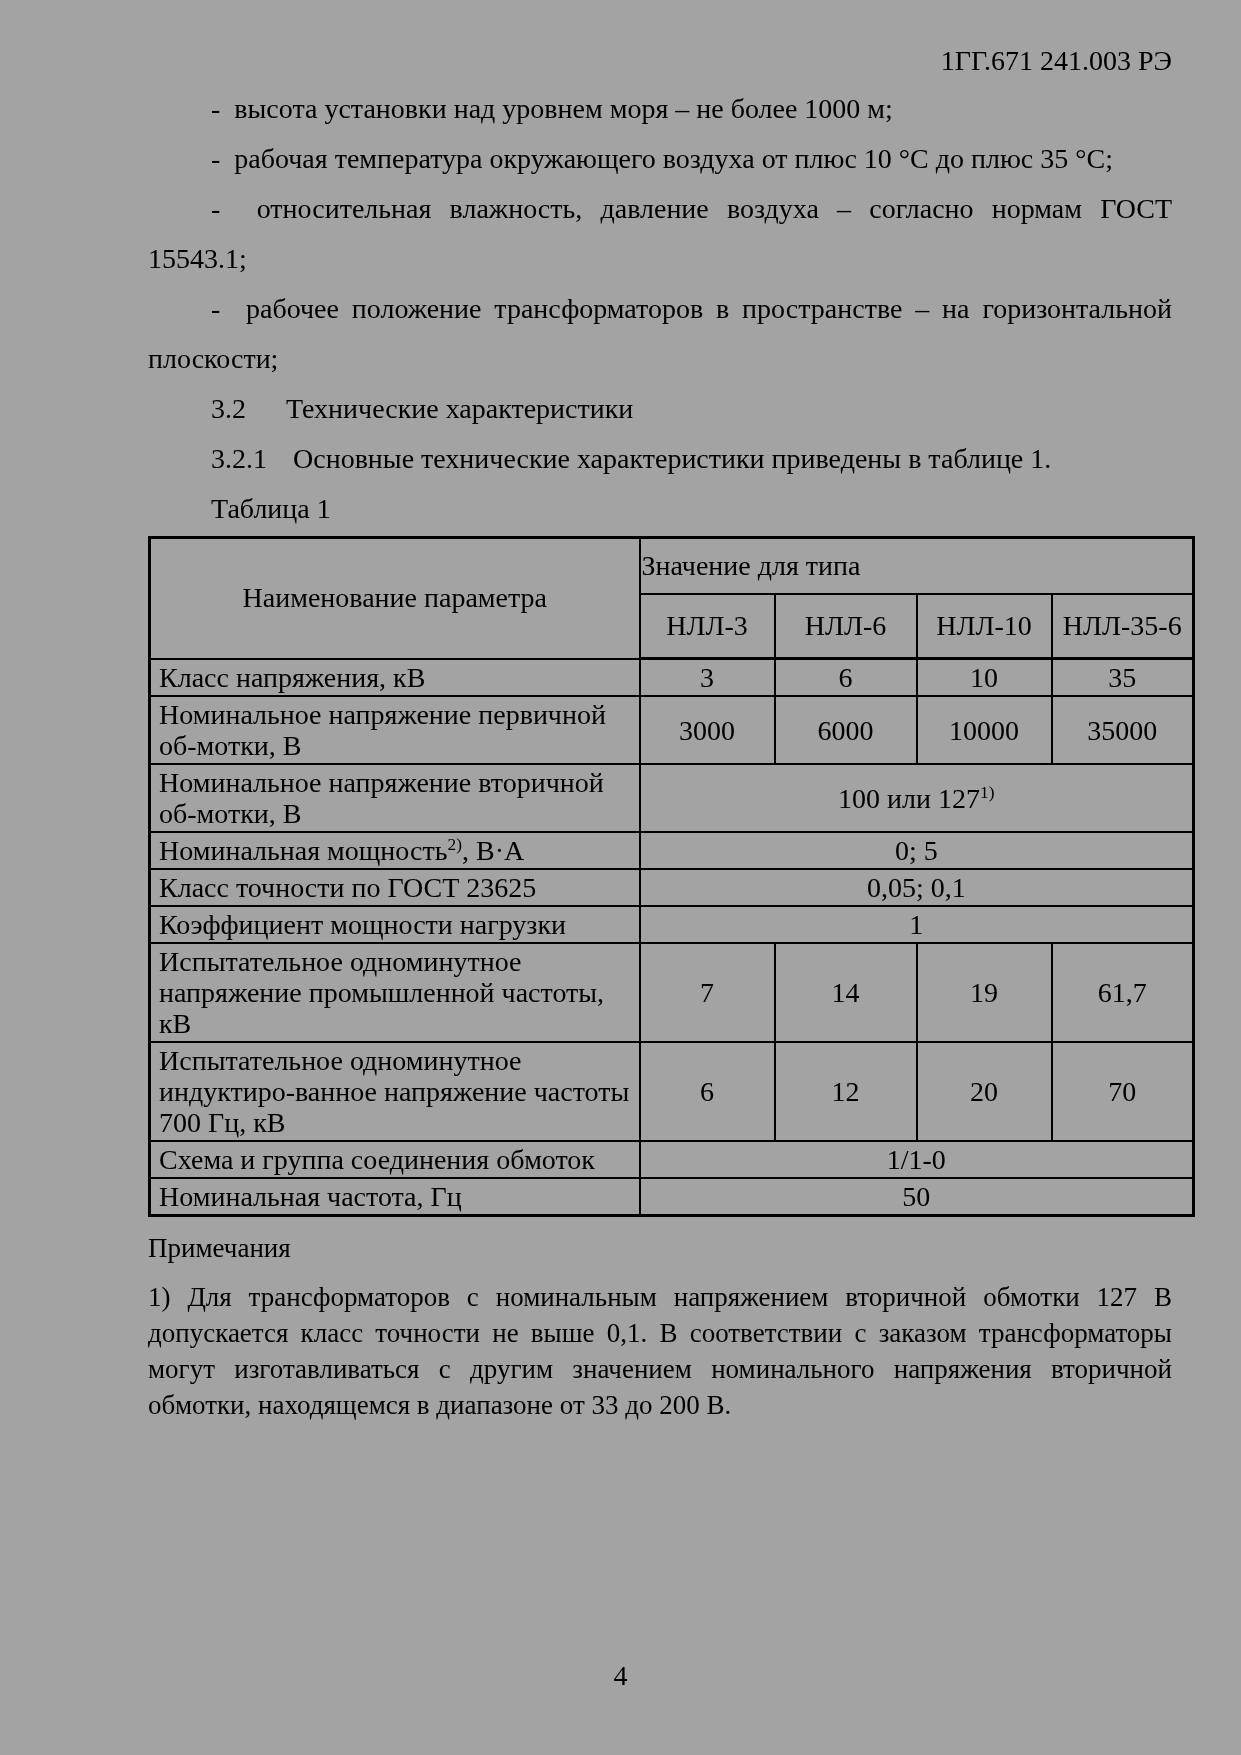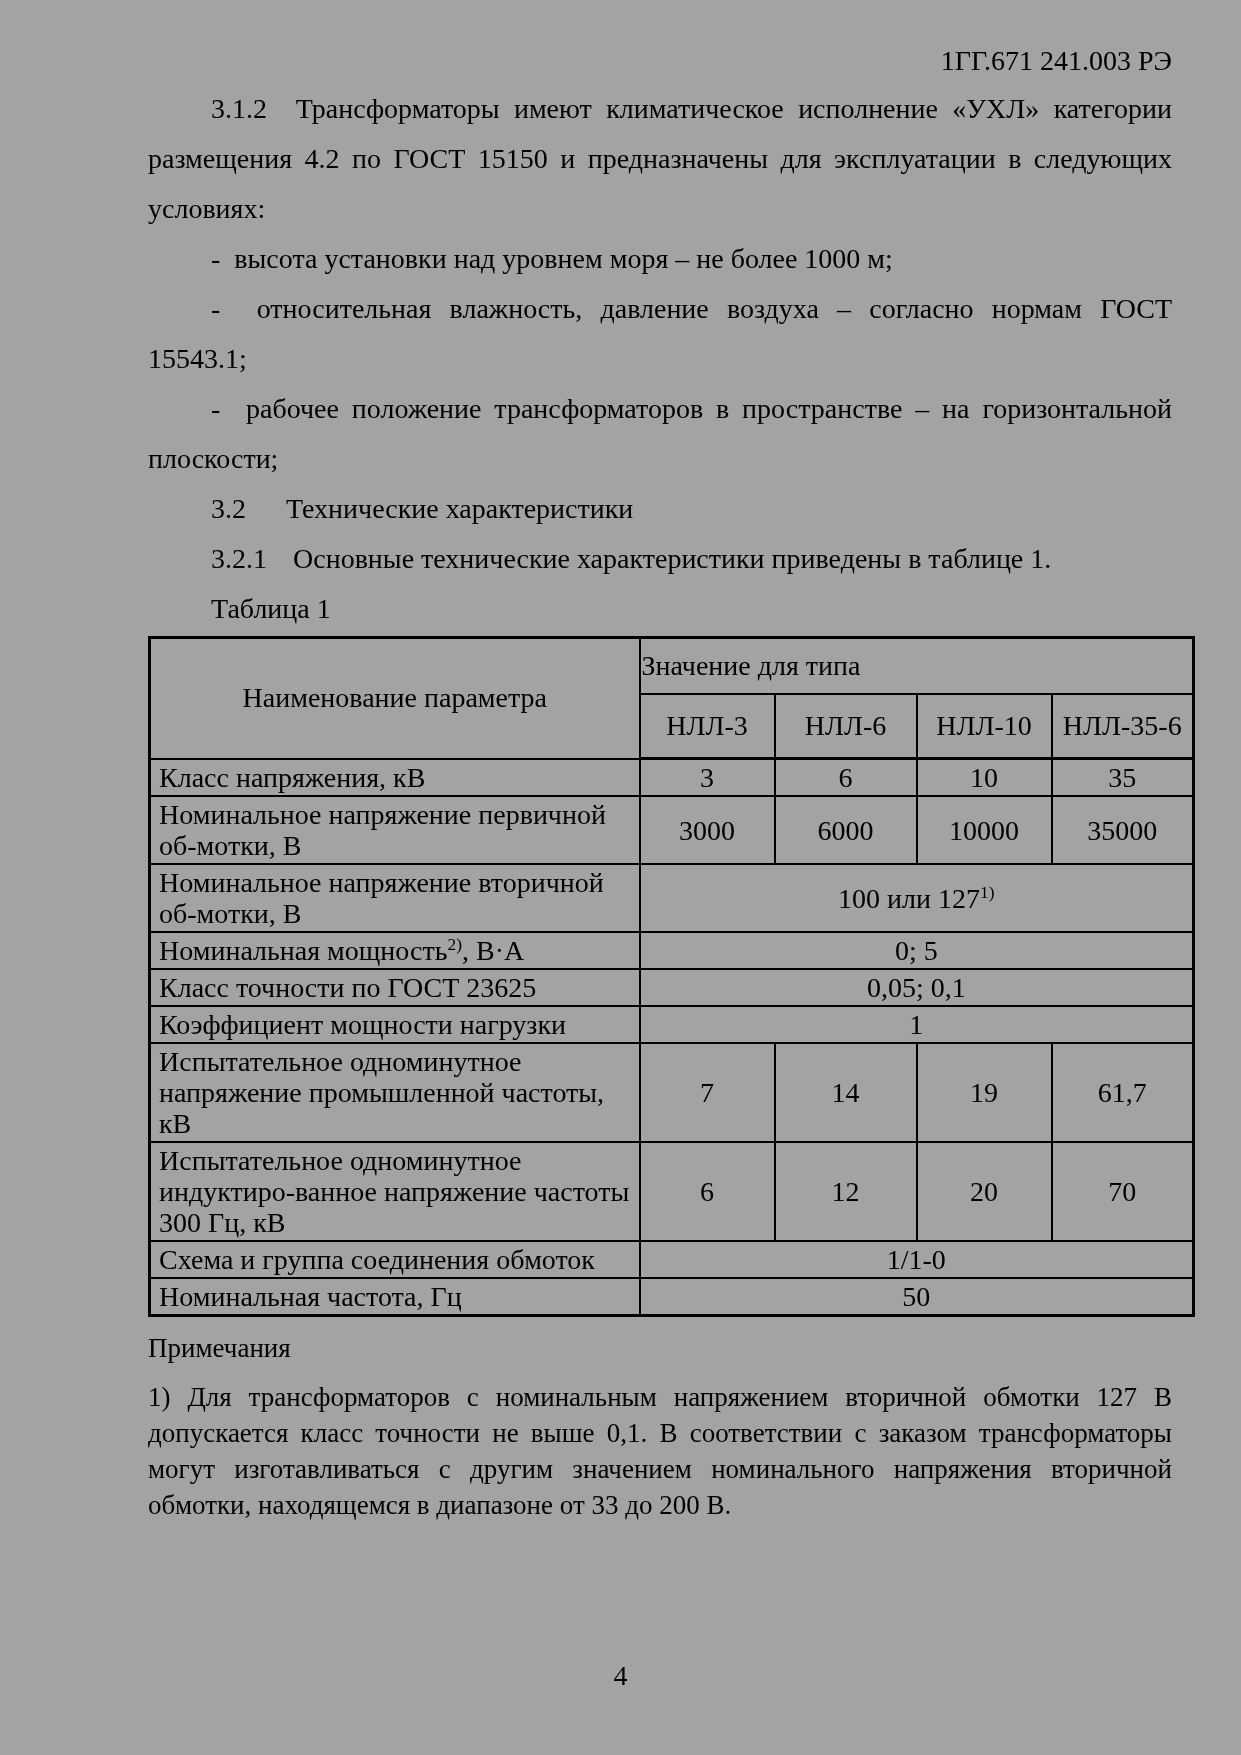--- a/index.html
+++ b/index.html
@@ -32,24 +32,24 @@
   .page-number { position:absolute; left:0; right:0; top:1660px; text-align:center; font-size:28px; }
 </style>
 </head>
 <body>
 
 <div class="page">
   <div class="inner">
 
     <div class="doc-number">1ГГ.671 241.003 РЭ</div>
 
-    <p class="par indent">3.1.2&nbsp; Трансформаторы имеют климатическое исполнение «УХЛ» категории размещения 4.2 по ГОСТ 15150 и предназначены для эксплуатации в следующих условиях:</p>
 
     <div id="conditions">
         <p class="par indent">-&nbsp; высота установки над уровнем моря – не более 1000 м;</p>
+        <p class="par indent">-&nbsp; рабочая температура окружающего воздуха от плюс 10 °С до плюс 35 °С;</p>
         <p class="par indent">-&nbsp; относительная влажность, давление воздуха – согласно нормам ГОСТ 15543.1;</p>
         <p class="par indent">-&nbsp; рабочее положение трансформаторов в пространстве – на горизонтальной плоскости;</p>
       </div>
 
     <p class="par indent heading"><span>3.2</span><span class="h-gap">Технические характеристики</span></p>
 
     <p class="par indent heading"><span>3.2.1</span><span class="h-gap2">Основные технические характеристики приведены в таблице 1.</span></p>
 
     <p class="table-caption">Таблица 1</p>
 
@@ -105,21 +105,21 @@
             <td class="val" colspan="4">1</td>
           </tr>
           <tr>
             <td class="param">Испытательное одноминутное напряжение промышленной частоты, кВ</td>
             <td class="val">7</td>
             <td class="val">14</td>
             <td class="val">19</td>
             <td class="val">61,7</td>
           </tr>
           <tr>
-            <td class="param">Испытательное одноминутное индуктиро-ванное напряжение частоты 300 Гц, кВ</td>
+            <td class="param">Испытательное одноминутное индуктиро-ванное напряжение частоты 700 Гц, кВ</td>
             <td class="val">6</td>
             <td class="val">12</td>
             <td class="val">20</td>
             <td class="val">70</td>
           </tr>
           <tr>
             <td class="param">Схема и группа соединения обмоток</td>
             <td class="val" colspan="4">1/1-0</td>
           </tr>
           <tr>

